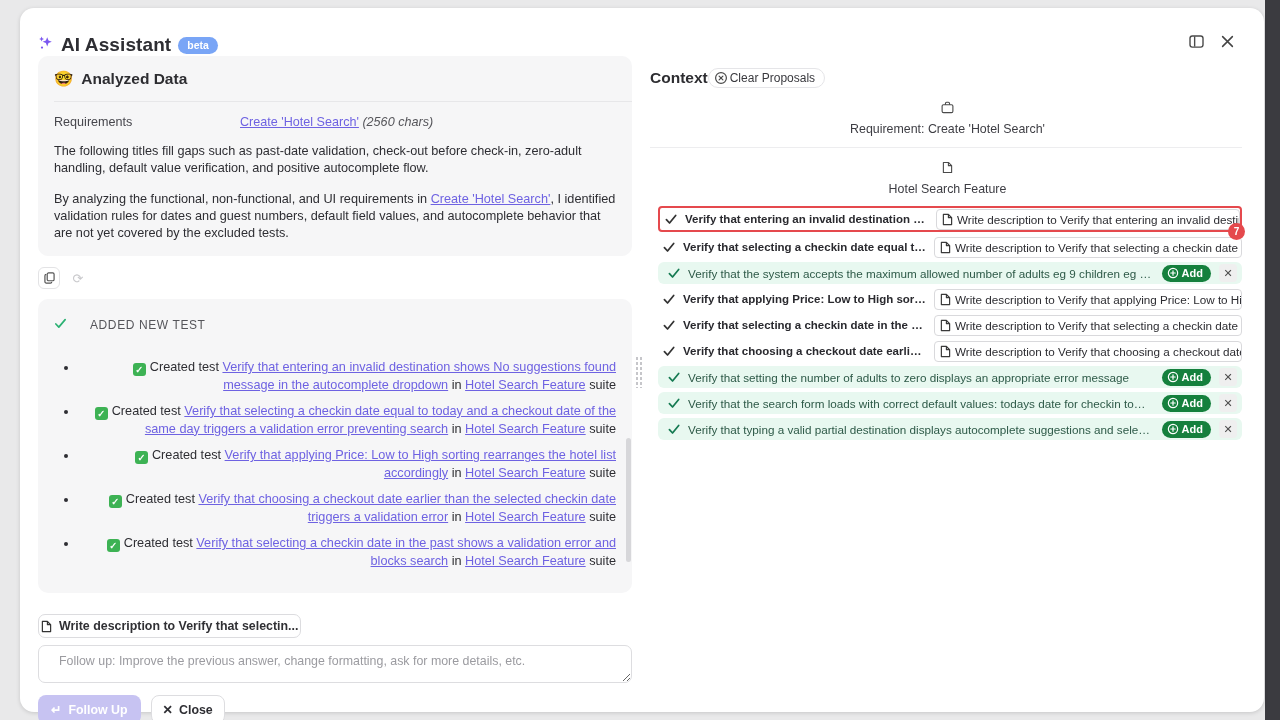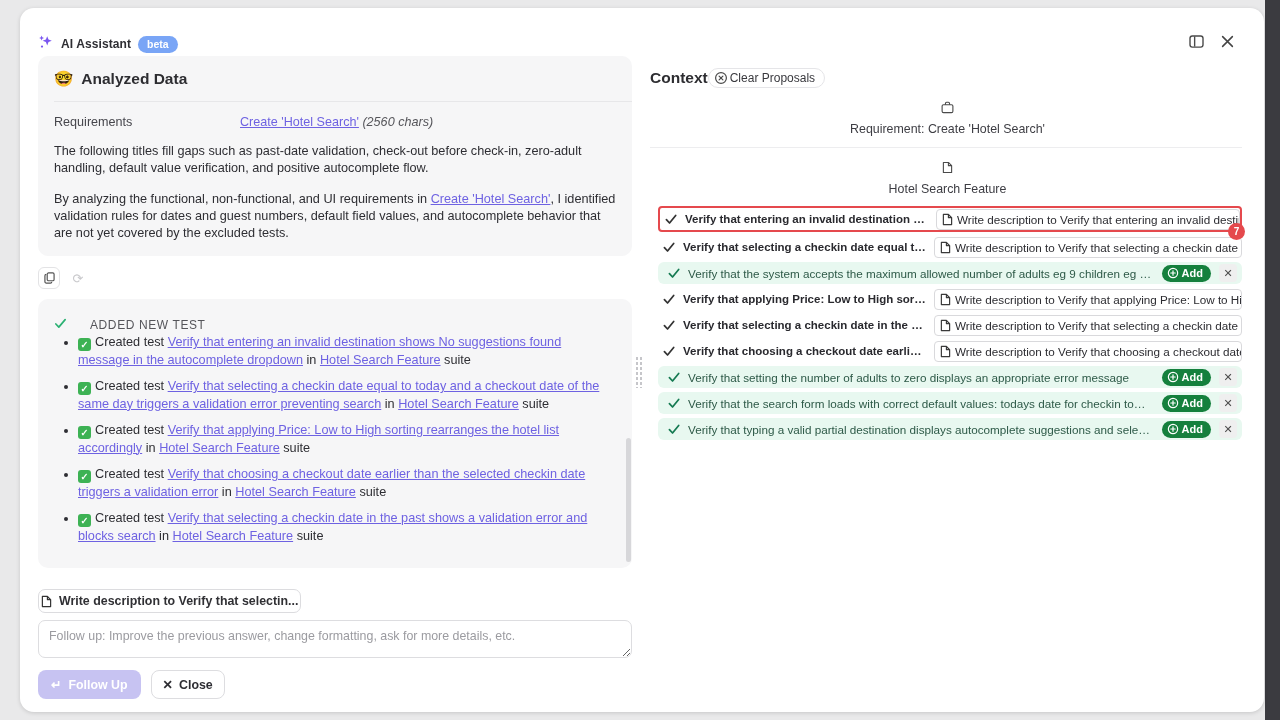--- a/index.html
+++ b/index.html
@@ -3,21 +3,21 @@
 <meta charset="utf-8">
 <style>
   * { box-sizing: border-box; margin: 0; padding: 0; }
   html,body { width:1280px; height:720px; }
   body { background:#e9e9ea; font-family:"Liberation Sans", sans-serif; position:relative; overflow:hidden; }
   .dark-edge { position:absolute; right:0; top:0; width:15px; height:720px; background:#3b3b40; }
   .dialog { position:absolute; left:20px; top:8px; width:1244px; height:704px; background:#fff; border-radius:14px; box-shadow:0 1px 4px rgba(0,0,0,.15); }
 
   
   .app-title { position:absolute; left:18px; top:26px; display:flex; align-items:center; gap:7px; }
-  .app-title h1 { font-size:12px; color:#2e2e33; letter-spacing:.1px; }
+  .app-title h1 { font-size:19px; color:#2e2e33; letter-spacing:.1px; }
   .beta-pill { background:#79a5f6; color:#fff; font-size:10.5px; font-weight:bold; padding:2.5px 9px; border-radius:10px; }
   .win-actions { position:absolute; right:30px; top:27px; display:flex; gap:17px; align-items:center; }
   .win-actions .wbtn { cursor:pointer; color:#4a4a4a; display:flex; align-items:center; }
   .close-x { font-size:15px; color:#444; }
 
   
   .left-col { position:absolute; left:18px; top:48px; width:594px; }
   .card { background:#f6f6f7; border-radius:10px; padding:14px 16px; }
   .card-analyzed h2 { font-size:15.5px; color:#2d2d31; display:flex; gap:8px; align-items:center; }
   .card-analyzed hr { border:none; border-top:1px solid #e7e7e9; margin:13px -16px 0 0; }
@@ -26,28 +26,28 @@
   .req-row .val em { color:#55555a; }
   a.plink { color:#6e62e2; text-decoration:underline; }
   .para { font-size:12.7px; line-height:17px; color:#2e2e33; margin-top:14px; }
 
   .msg-actions { display:flex; gap:7px; margin:11px 0 10px 0; }
   .icon-btn { width:22px; height:22px; border:1px solid #e3e3e5; background:#fff; border-radius:6px; display:flex; align-items:center; justify-content:center; cursor:pointer; color:#555; }
   .icon-btn.ghost { border-color:transparent; background:transparent; color:#c9c9cc; font-size:13px; }
 
   .added-head { display:flex; align-items:center; gap:11px; padding-top:3px; }
   .added-head .t { font-size:12px; letter-spacing:.6px; color:#55555a;margin-left:12px; }
-  ul.tests { margin:0 0 4px 8px; padding-left:16px; }
+  ul.tests { margin:25px 0 4px 8px; padding-left:16px;text-align:right; }
   ul.tests li { font-size:12.7px; line-height:17.5px; color:#2e2e33; margin-bottom:9px; }
   .cbx { display:inline-flex; width:13px; height:13px; background:#3db254; border-radius:3px; color:#fff; font-size:9.5px; font-weight:bold; align-items:center; justify-content:center; vertical-align:-2px; margin-right:4px; }
   .cbx::after { content:"✓"; }
 
   .chip-row { margin-top:21px; }
   .chip { display:inline-flex; align-items:center; gap:7px; border:1px solid #dcdcdf; border-radius:7px; padding:4px 2px; font-size:12.4px; font-weight:bold; color:#303034; background:#fff; cursor:pointer; }
-  .followup-box { margin-top:7px; width:594px; height:38px; border:1px solid #dddde0; border-radius:7px; font-family:"Liberation Sans",sans-serif; font-size:12.4px; color:#333; padding:8px 10px; resize:vertical; }
+  .followup-box { margin-top:7px; width:594px; height:38px; border:1px solid #dddde0; border-radius:7px; font-family:"Liberation Sans",sans-serif; font-size:12.4px; color:#333; padding:8px 20px; resize:vertical; }
   .followup-box::placeholder { color:#9b9ba0; }
   .composer-btns { display:flex; gap:10px; margin-top:8px; }
   .btn-follow { display:flex; align-items:center; gap:7px; background:#c7c3f2; color:#fff; border:none; border-radius:8px; padding:6px 13px; font-size:12.4px; font-weight:bold; cursor:default; }
   .btn-close { display:flex; align-items:center; gap:6px; background:#fff; color:#2e2e33; border:1px solid #dddde0; border-radius:8px; padding:6px 11px; font-size:12.4px; font-weight:bold; cursor:pointer; }
 
   .scroll-thumb { position:absolute; left:606px; top:430px; width:5px; height:124px; background:#d7d7da; border-radius:3px; }
   .grip { position:absolute; left:615px; top:348px; width:8px; height:32px; background-image:radial-gradient(#c6c6ca 1px, transparent 1.3px); background-size:4px 5px; cursor:col-resize; }
 
   
   .right-col { position:absolute; left:630px; top:60px; width:592px; }

